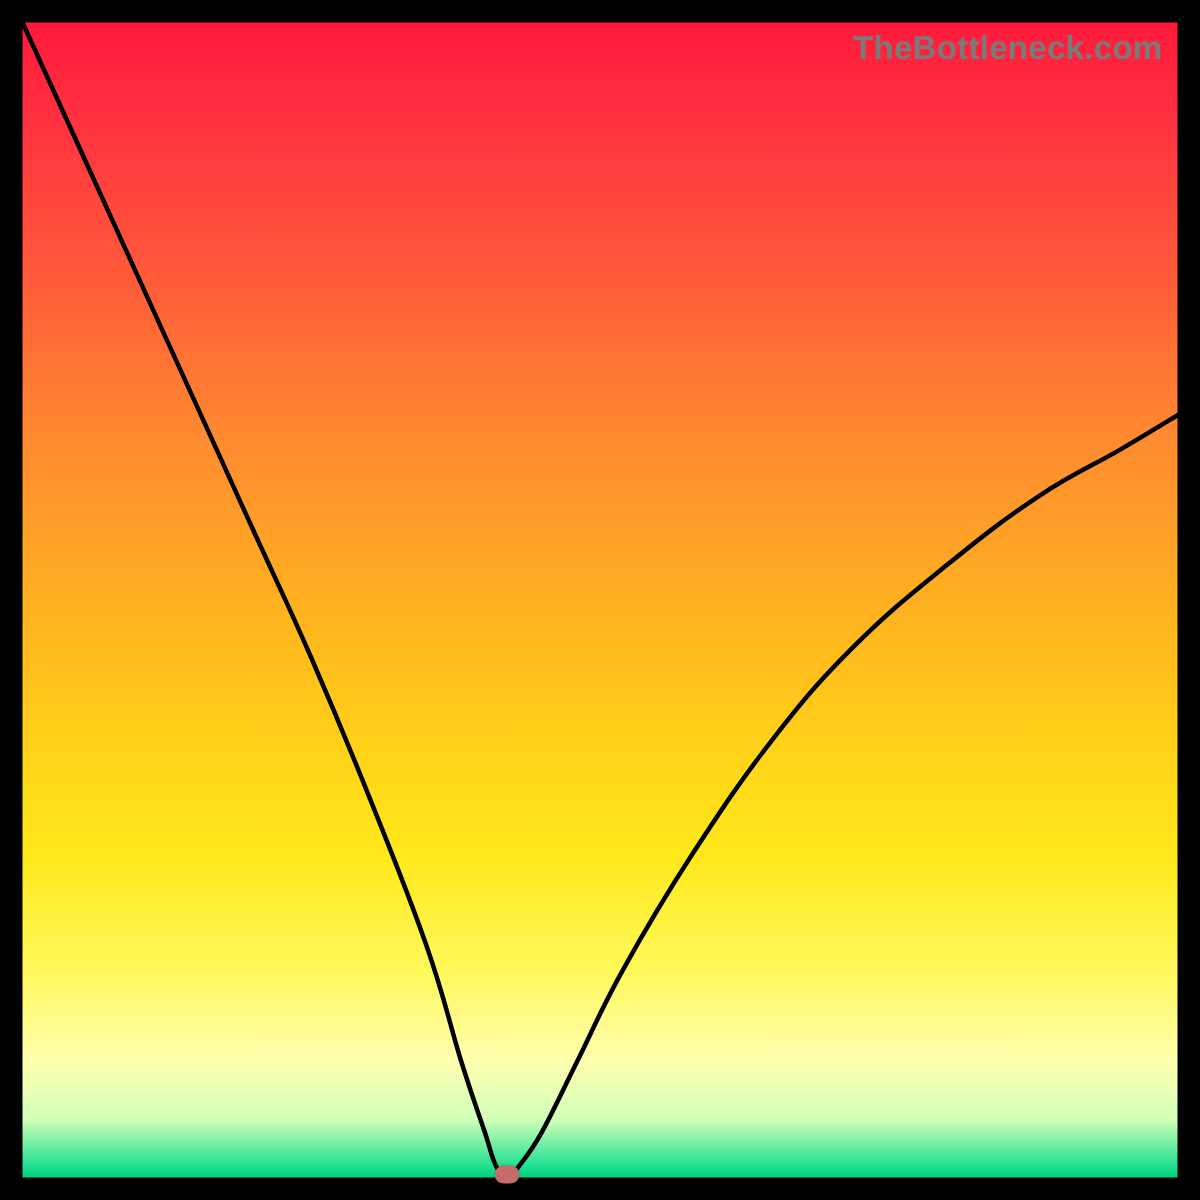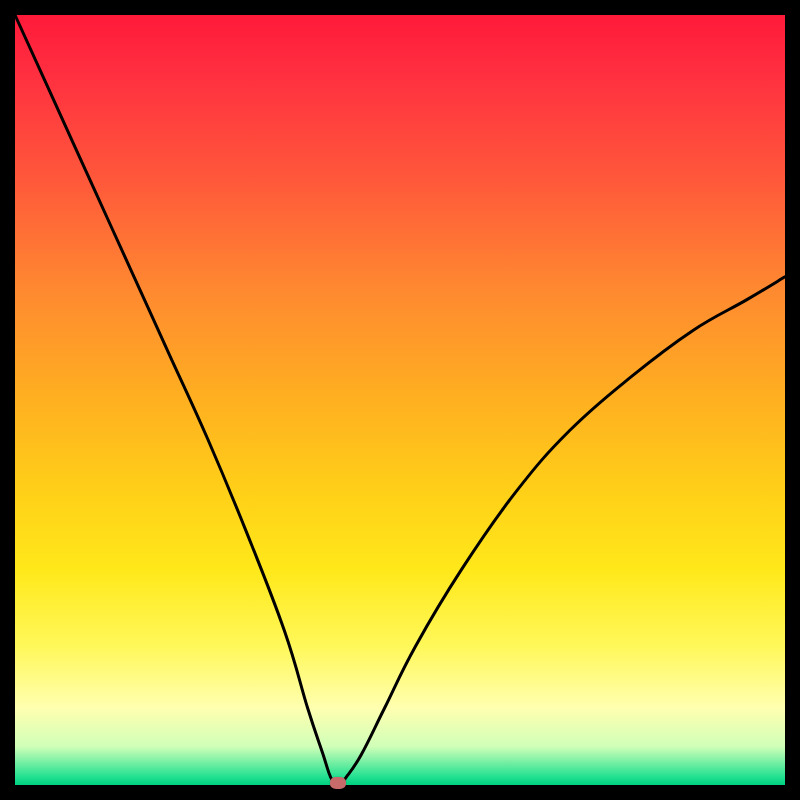--- a/index.html
+++ b/index.html
@@ -47,18 +47,19 @@
     border-radius: 6px / 5px;
     background: #c76a6a;
     box-shadow: 0 0 0 1px rgba(0,0,0,0.05);
   }
 </style>
 </head>
 <body>
 
 <div class="frame">
   <div class="plot-area">
+    <div class="watermark">TheBottleneck.com</div>
     <svg class="curve" viewBox="0 0 770 770" preserveAspectRatio="none">
       <path id="curve-path" fill="none" stroke="#000" stroke-width="3" stroke-linejoin="round" stroke-linecap="round" d="M 0 0 C 7.7 16.94000000000001 23.1 50.82000000000005 38.5 84.70000000000005 C 53.9 118.58000000000004 61.6 135.51999999999998 77 169.39999999999998 C 92.4 203.27999999999997 100.1 220.22000000000003 115.5 254.10000000000002 C 130.9 287.98 138.6 304.91999999999996 154 338.79999999999995 C 169.4 372.67999999999995 177.1 388.08 192.5 423.5 C 207.9 458.92 215.6 477.4 231 515.9 C 246.4 554.4 257.18 580.58 269.5 616 C 281.82 651.42 284.90000000000003 668.36 292.6 693 C 300.3 717.64 303.38 725.34 308 739.2 C 312.62 753.0600000000001 312.62 756.14 315.7 762.3 C 318.78 768.4599999999999 320.32 770 323.4 770 C 326.47999999999996 770 326.48 768.4599999999999 331.1 762.3 C 335.72 756.14 338.8 753.0600000000001 346.5 739.2 C 354.2 725.34 358.81999999999994 714.5600000000001 369.59999999999997 693 C 380.38 671.4399999999999 385.00000000000006 659.12 400.40000000000003 631.4 C 415.8 603.68 426.58 585.1999999999999 446.59999999999997 554.4 C 466.61999999999995 523.6 478.94 505.11999999999995 500.5 477.4 C 522.06 449.68 531.3 438.90000000000003 554.4 415.8 C 577.5 392.7 591.36 381.91999999999996 616 361.9 C 640.64 341.88 654.5 331.1 677.6 315.70000000000005 C 700.7 300.30000000000007 713.02 295.68 731.5 284.9 C 749.98 274.11999999999995 762.3 266.41999999999996 770 261.79999999999995"></path>
     </svg>
     <div class="marker" id="marker" style="left: 315.4px; top: 762px; background: rgb(199, 106, 106);"></div>
   </div>
 </div>
 
 </body></html>

